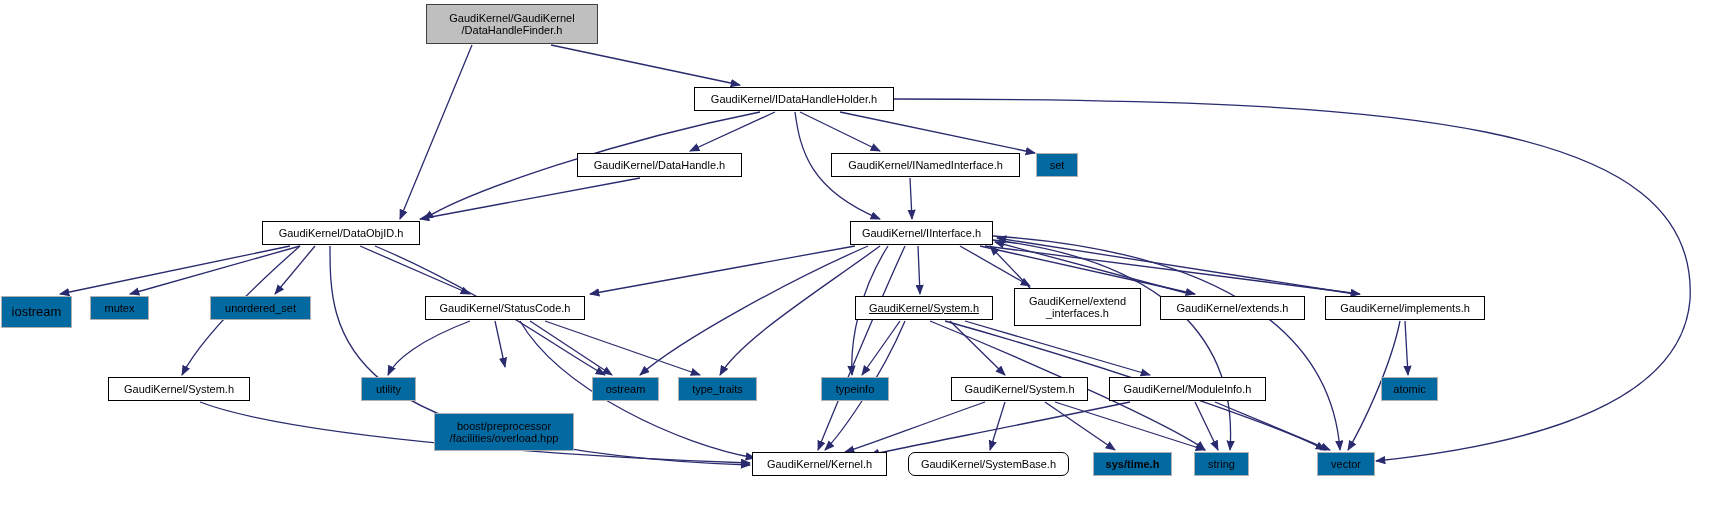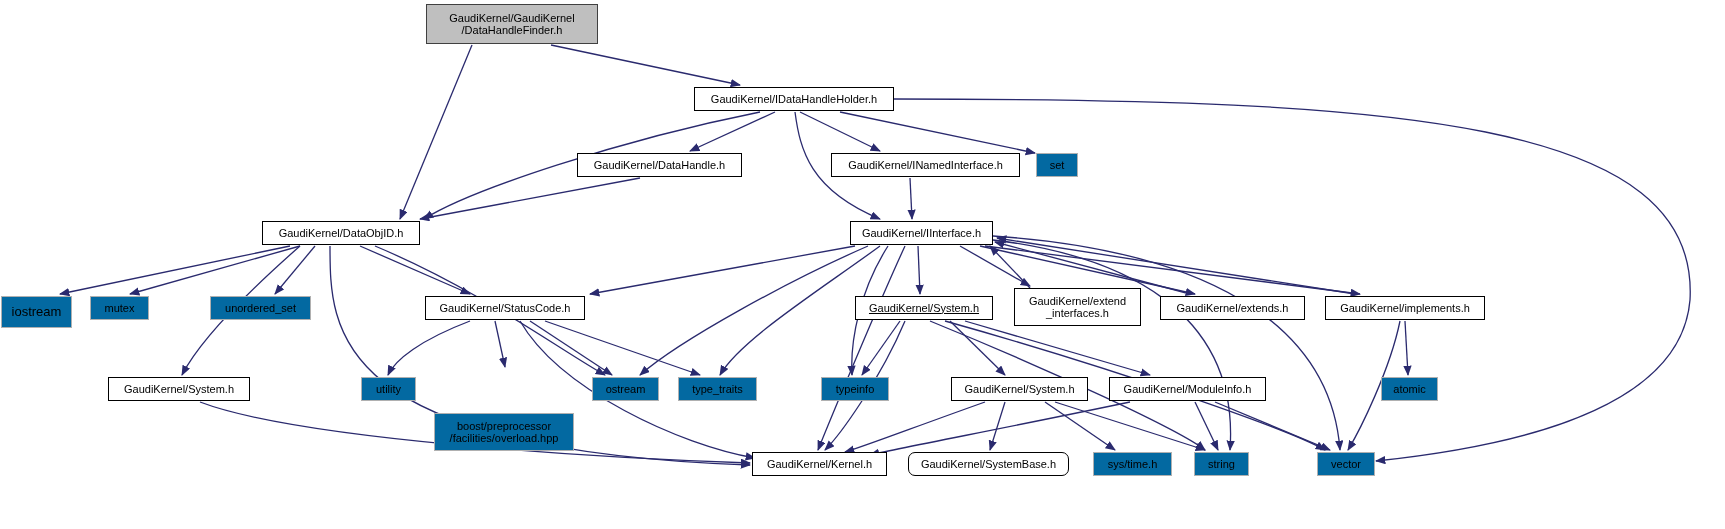--- a/index.html
+++ b/index.html
@@ -153,21 +153,21 @@
       </div>
       <div class="node n-sys" style="left: 1381px; top: 377px; width: 57px; height: 24px; font-size: 11px;">
         <span>atomic</span>
       </div>
       <div class="node n-hdr" style="left: 752px; top: 452px; width: 135px; height: 24px; font-size: 11px;">
         <span>GaudiKernel/Kernel.h</span>
       </div>
       <div class="node n-hdr" style="left: 908px; top: 452px; width: 161px; height: 24px; font-size: 11px; border-radius: 7px;">
         <span>GaudiKernel/SystemBase.h</span>
       </div>
-      <div class="node n-sys" style="left: 1093px; top: 452px; width: 79px; height: 24px; font-size: 11px;">
+      <div class="node n-sys" style="left: 1093px; top: 452px; width: 79px; height: 24px; font-size: 11px; font-weight: bold;">
         <span>sys/time.h</span>
       </div>
       <div class="node n-sys" style="left: 1194px; top: 452px; width: 55px; height: 24px; font-size: 11px;">
         <span>string</span>
       </div>
       <div class="node n-sys" style="left: 1317px; top: 452px; width: 58px; height: 24px; font-size: 11px;">
         <span>vector</span>
       </div>
     </div>
 </div>

